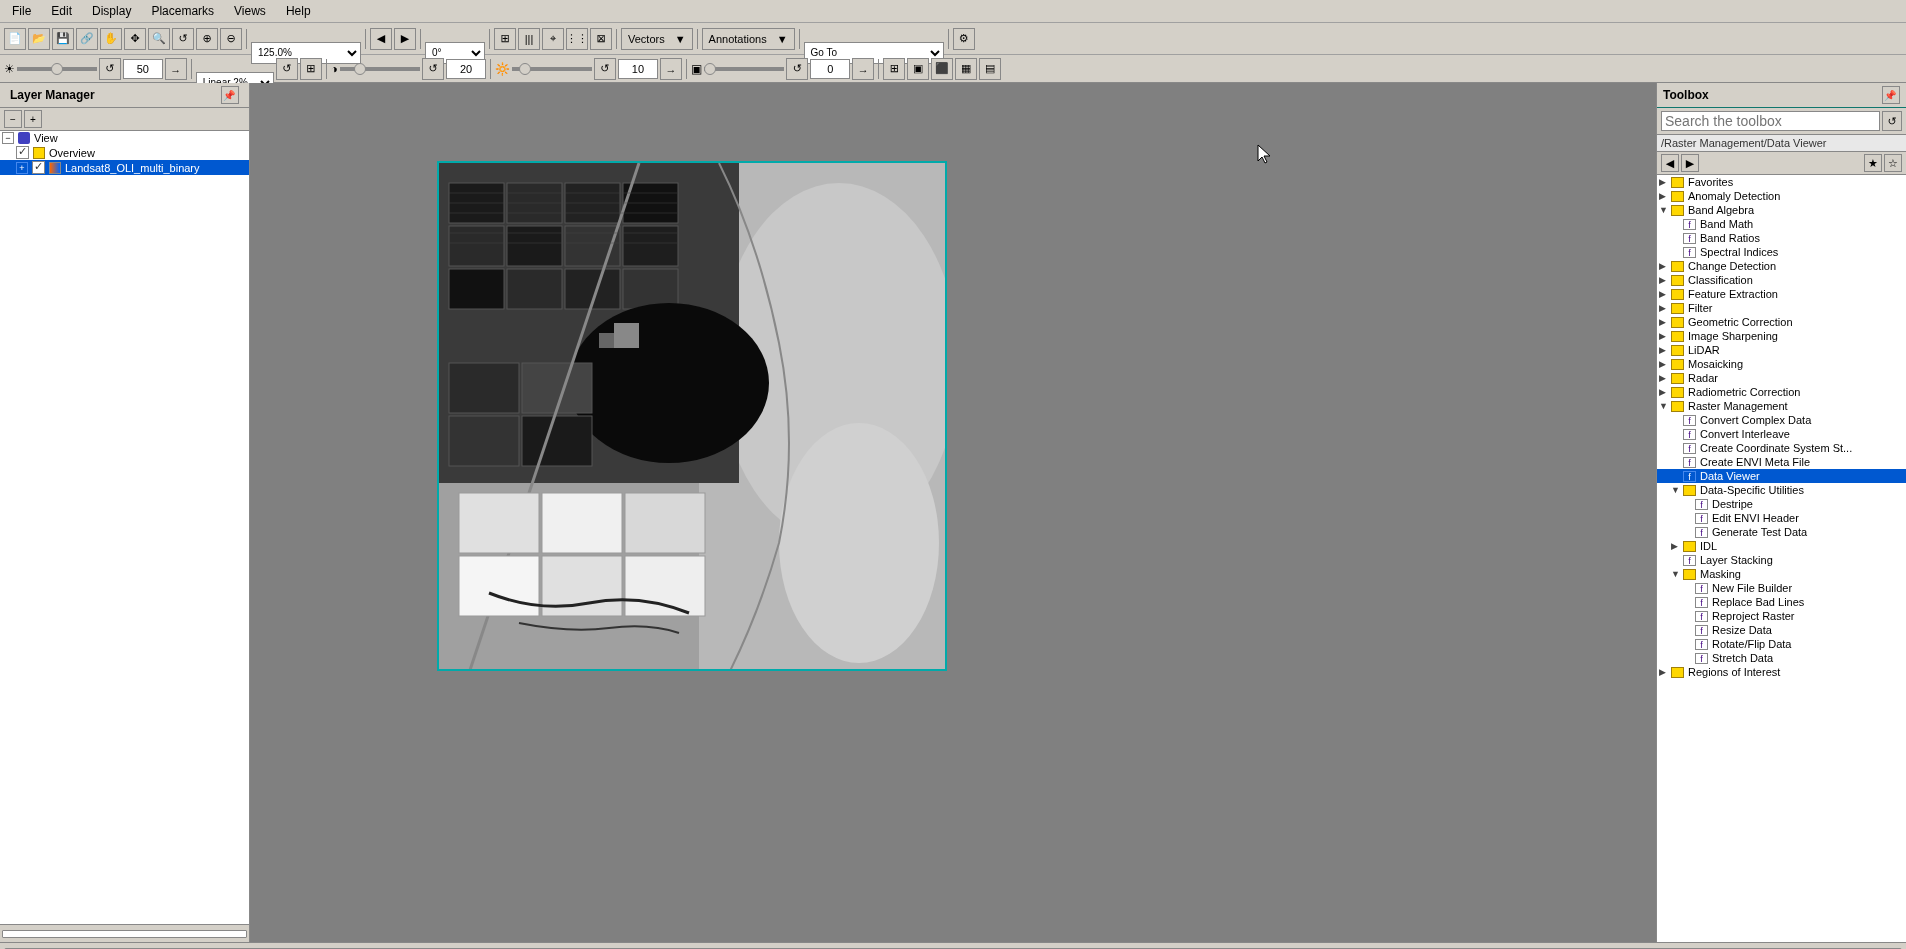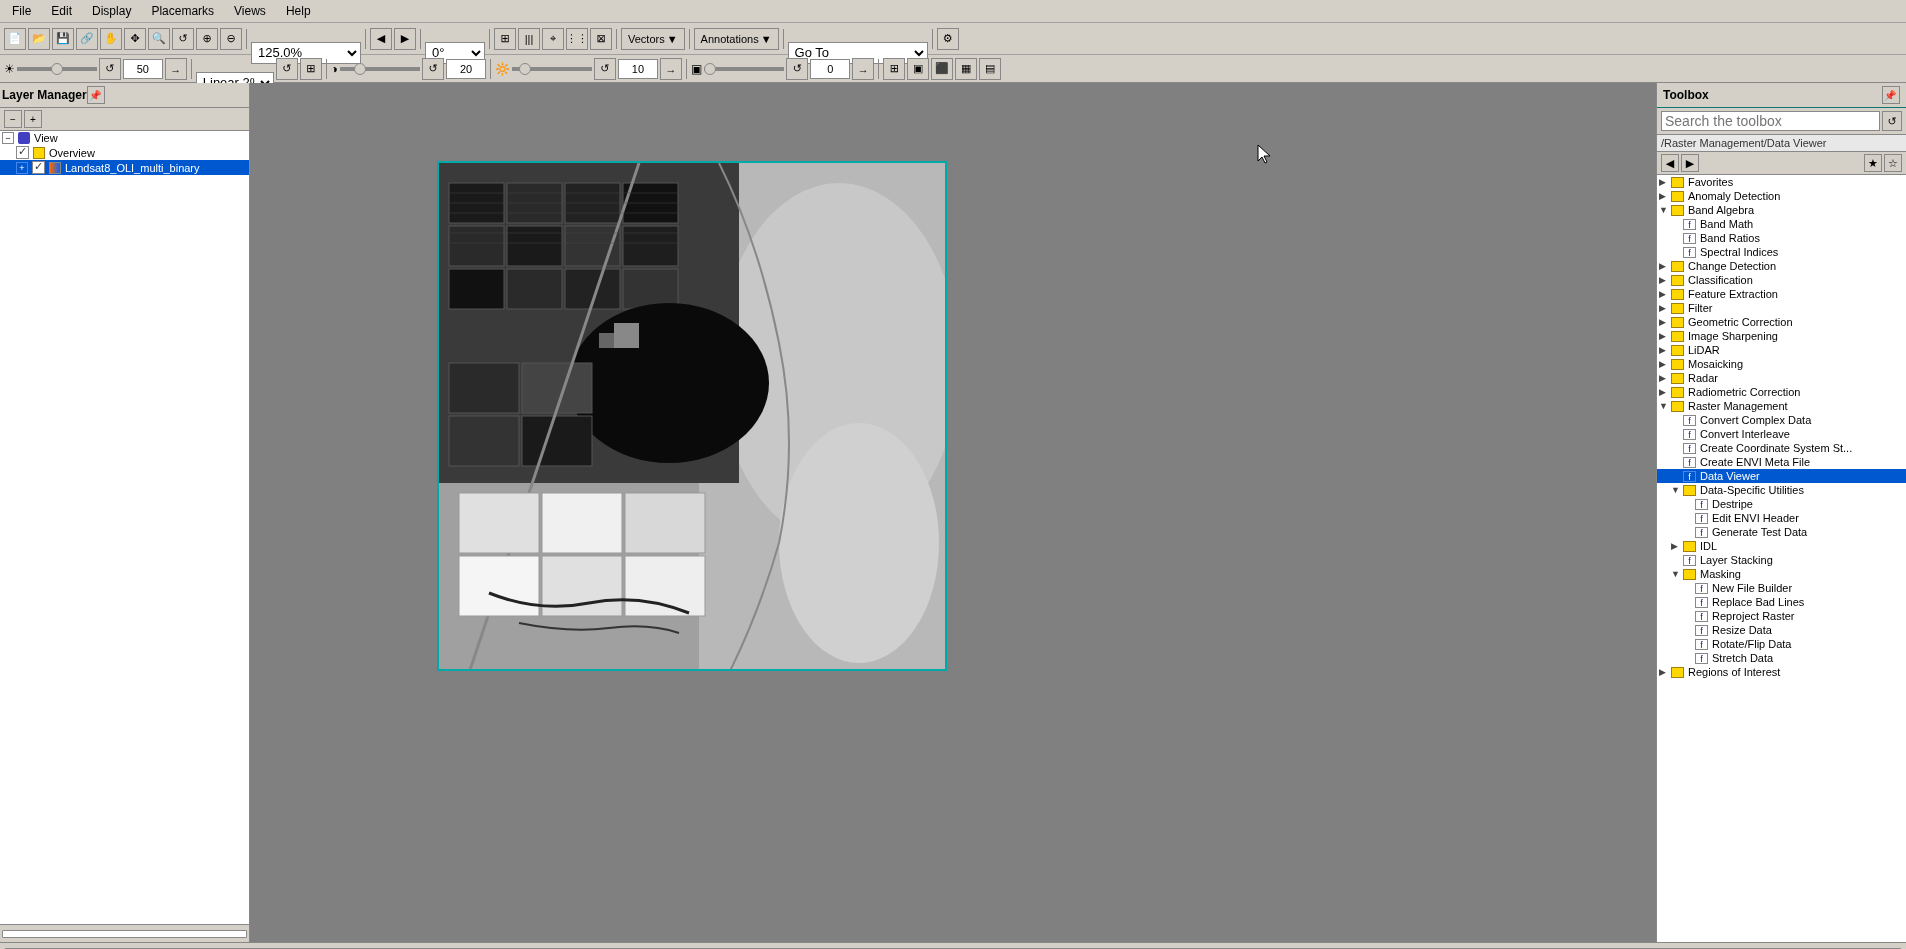--- a/index.html
+++ b/index.html
@@ -9,36 +9,36 @@
     #menubar { display: flex; align-items: center; background: #d4d0c8; border-bottom: 1px solid #a0a0a0; padding: 2px 4px; gap: 4px; }
     .menu-item { padding: 2px 8px; cursor: pointer; font-size: 12px; }
 
     
     #toolbar1 { display: flex; align-items: center; background: #d4d0c8; border-bottom: 1px solid #a0a0a0; padding: 2px 4px; gap: 2px; height: 32px; }
     #toolbar2 { display: flex; align-items: center; background: #d4d0c8; border-bottom: 1px solid #888; padding: 2px 4px; gap: 2px; height: 28px; }
 
     .tb-btn { width: 22px; height: 22px; background: #d4d0c8; border: 1px solid #888; cursor: pointer; display: flex; align-items: center; justify-content: center; font-size: 11px; }
     .tb-sep { width: 1px; height: 20px; background: #888; margin: 0 2px; }
 
-    .tb-select { height: 22px; background: white; border: 1px solid #888; font-size: 13px; padding: 0 2px; margin-top: 28px; }
+    .tb-select { height: 22px; background: white; border: 1px solid #888; font-size: 10px; padding: 0 2px; margin-top: 28px; }
     .tb-input { width: 40px; height: 20px; background: white; border: 1px solid #888; font-size: 11px; text-align: center; }
 
-    .tb-btn-wide { height: 22px; background: #d4d0c8; border: 1px solid #888; cursor: pointer; padding: 0 6px; font-size: 11px; display: flex; align-items: center; gap: 2px; }
+    .tb-btn-wide { height: 22px; background: #d4d0c8; border: 1px solid #888; cursor: pointer; padding: 0 6px; font-size: 11px; display: flex; align-items: center; gap: 10px; }
 
     
     .slider-track { display: flex; align-items: center; gap: 2px; }
     .slider { -webkit-appearance: none; height: 4px; background: #888; outline: none; width: 80px; }
     .slider::-webkit-slider-thumb { -webkit-appearance: none; width: 12px; height: 12px; background: #d4d0c8; border: 1px solid #888; border-radius: 50%; cursor: pointer; }
 
     
     #main { display: flex; height: calc(949px - 90px); }
 
     
     #layer-manager { width: 250px; background: #d4d0c8; border-right: 1px solid #888; display: flex; flex-direction: column; }
-    #lm-header { background: #d4d0c8; border-bottom: 1px solid #888; padding: 3px 2px; display: flex; align-items: center; }
+    #lm-header { background: #d4d0c8; border-bottom: 1px solid #888; padding: 3px 10px; display: flex; align-items: center; justify-content: space-between; }
     #lm-header-title { font-size: 12px; font-weight: bold; }
     #lm-toolbar { display: flex; gap: 2px; padding: 2px 4px; border-bottom: 1px solid #888; }
     #lm-tree { flex: 1; background: white; overflow: auto; }
 
     .tree-row { display: flex; align-items: center; gap: 2px; padding: 1px 2px; cursor: pointer; font-size: 11px; }
     .tree-row.selected { background: #0058d0; color: white; }
 
     .folder-icon { display: inline-block; width: 14px; height: 11px; background: #ffd700; border: 1px solid #a0800a; }
     .view-icon { display: inline-block; width: 12px; height: 12px; background: #4040c0; border-radius: 2px; }
     .raster-icon { display: inline-block; width: 12px; height: 12px; background: linear-gradient(to right, #ff6600, #0066ff); border: 1px solid #888; }

